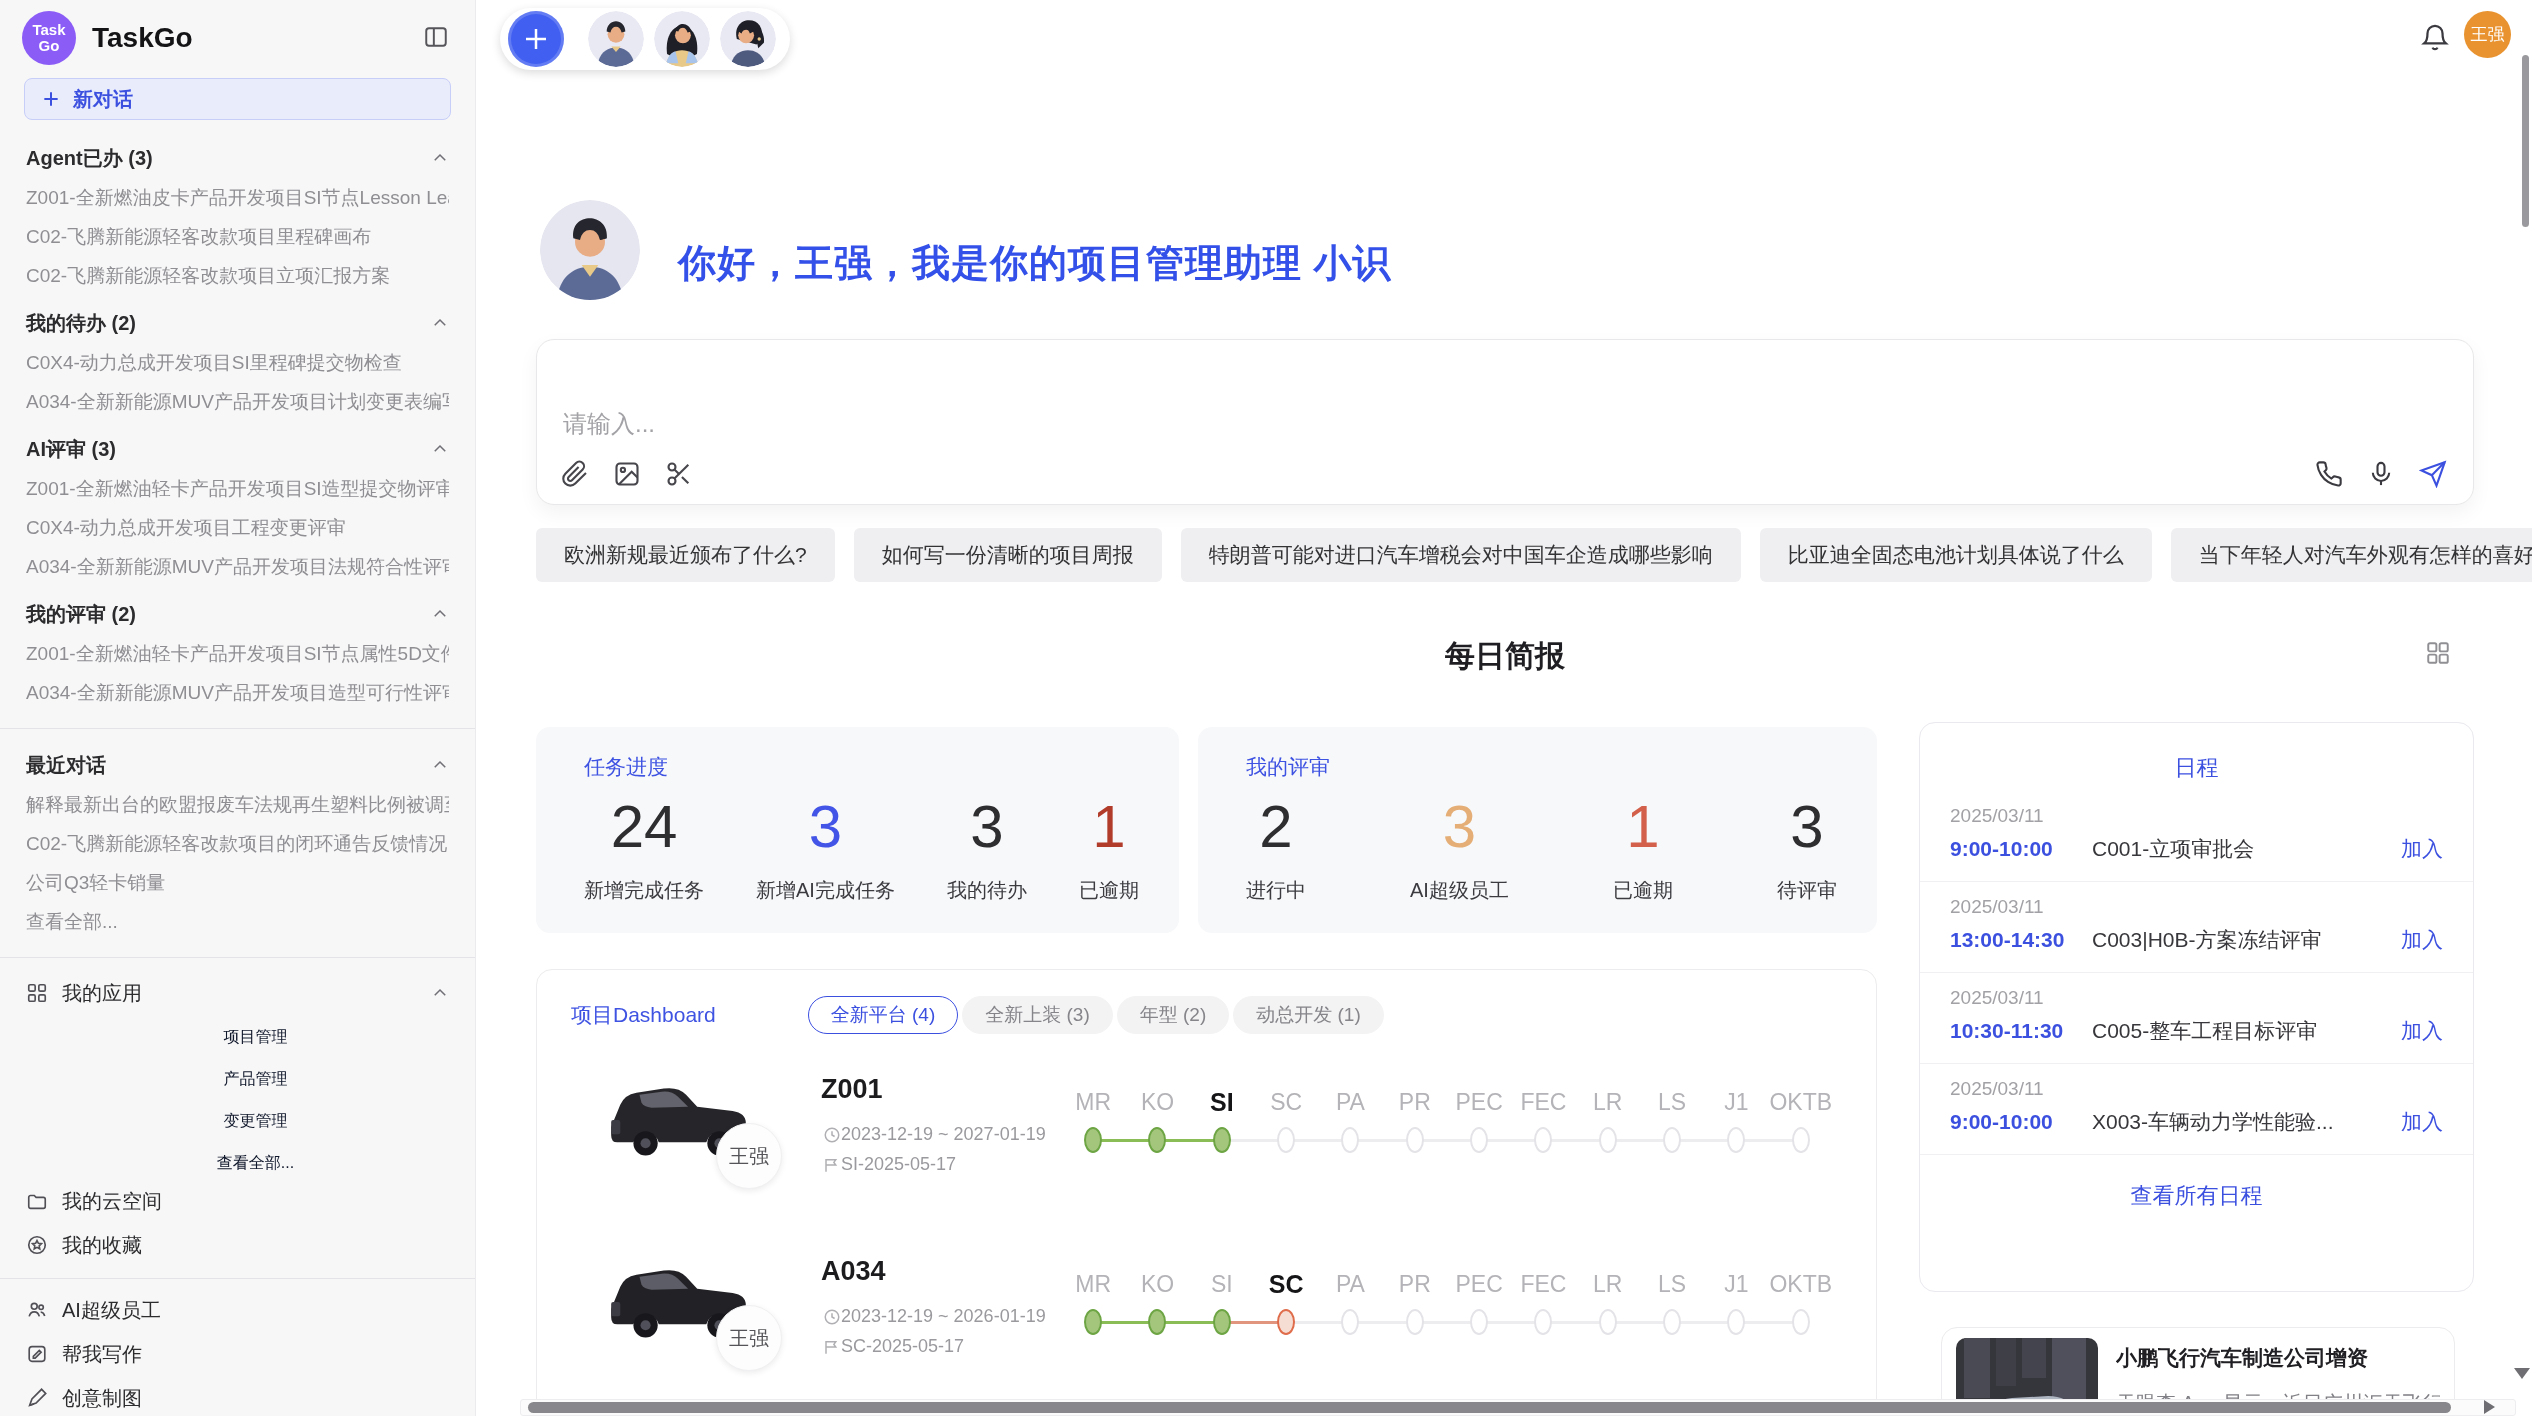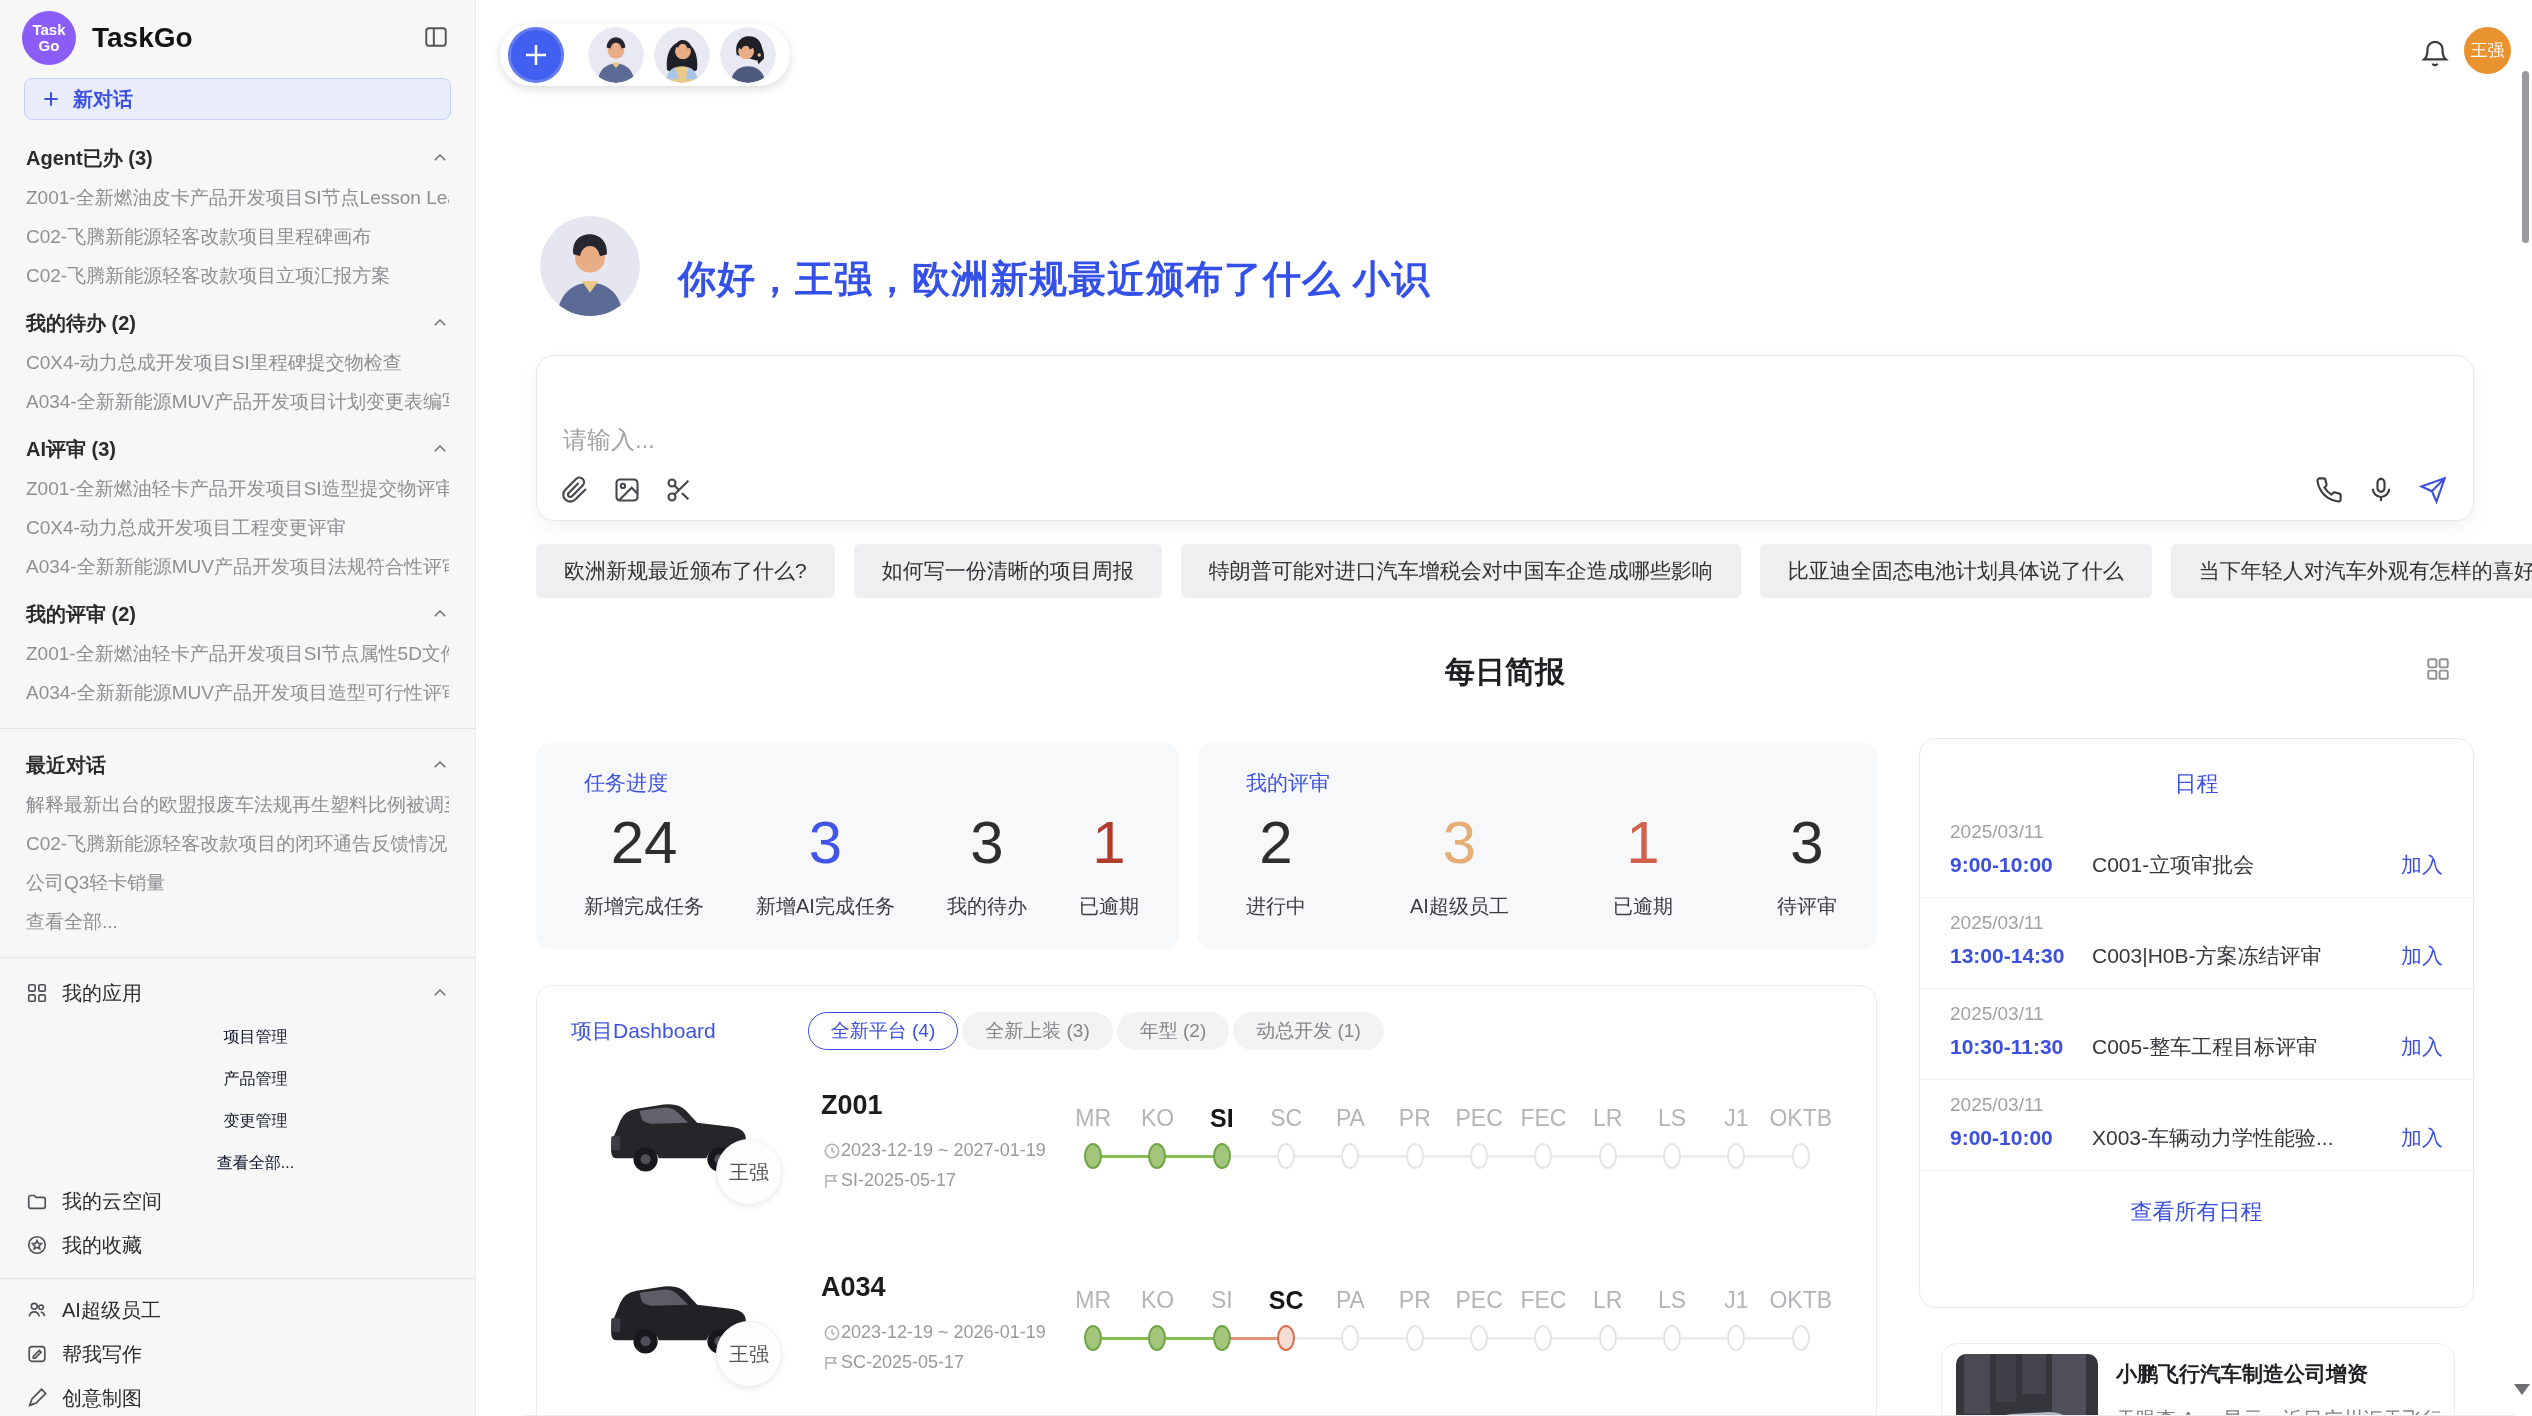--- a/index.html
+++ b/index.html
@@ -27,21 +27,21 @@
   .sb-item { margin-top:17px; font-size:19px; line-height:22px; color:#8f8f93;
     white-space:nowrap; overflow:hidden; cursor:pointer; }
   .sb-sep { height:1px; background:#e4e4e8; margin:24px -26px 0; }
   .nav-row { display:flex; align-items:center; gap:14px; margin-top:18px; font-size:20px;
     line-height:26px; color:#2c2c2e; cursor:pointer; }
   .nav-row .nicon { width:22px; height:22px; color:#505056; flex:none; }
   .nav-row .chev { margin-left:auto; width:18px; height:18px; color:#707076; }
   .sub-item { margin:20px 0 0 36px; font-size:16px; line-height:22px; color:#0f172a; cursor:pointer;text-align:center; }
 
   
-  .main { position:relative; width:2056px; height:1009px; background:#fff;margin-top:16px; }
+  .main { position:relative; width:2056px; height:1009px; background:#fff; }
 
   .top-pill { position:absolute; left:24px; top:8px; width:290px; height:62px; background:#fff;
     border-radius:32px; box-shadow:0 3px 10px rgba(0,0,0,.14); display:flex; align-items:center;
     padding:0 8px; }
   .plus-btn { width:56px; height:56px; border-radius:50%; background:#4160f1; color:#fff;
     display:flex; align-items:center; justify-content:center; margin-right:24px;
     box-shadow:inset 0 0 0 3px rgba(255,255,255,.18); cursor:pointer; flex:none; }
   .plus-btn svg { width:30px; height:30px; }
   .pav { width:56px; height:56px; border-radius:50%; margin-right:10px; flex:none; cursor:pointer; }
 
@@ -381,21 +381,21 @@
         </clipPath>
         <g clip-path="url(#c4)">
           <circle cx="30" cy="30" r="30" fill="#e6e6f0"></circle>
           <circle cx="30" cy="25" r="9" fill="#e8ad85"></circle>
           <path d="M20 23c-1-8 4-12 10-12 5 0 11 4 10 12l-4 1c-1-4-3-6-6-6s-5 2-6 6z" fill="#26262e"></path>
           <path d="M33 16c2 2 3 5 3 8l4-1c0-4-2-7-4-8z" fill="#26262e"></path>
           <path d="M11 55c3-11 11-15 19-15s16 4 19 15v7H11z" fill="#5c6b96"></path>
           <path d="M25 39h10l-5 7z" fill="#e9c988"></path>
         </g>
       </svg>
-    <div class="greet-title">你好，王强，欧洲新规最近颁布了什么 小识</div>
+    <div class="greet-title">你好，王强，我是你的项目管理助理 小识</div>
 
     <div class="input-card">
       <div class="ph">请输入...</div>
       <div class="tool-left">
         <span class="tool-ic">
             <svg viewBox="0 0 24 24" fill="none" stroke="currentColor" stroke-width="1.8">
               <path d="M21.4 11.05l-9.19 9.19a6 6 0 0 1-8.49-8.49l9.19-9.19a4 4 0 0 1 5.66 5.66L9.4 17.4a2 2 0 0 1-2.83-2.83l8.49-8.49"></path>
             </svg>
           </span>
         <span class="tool-ic">

